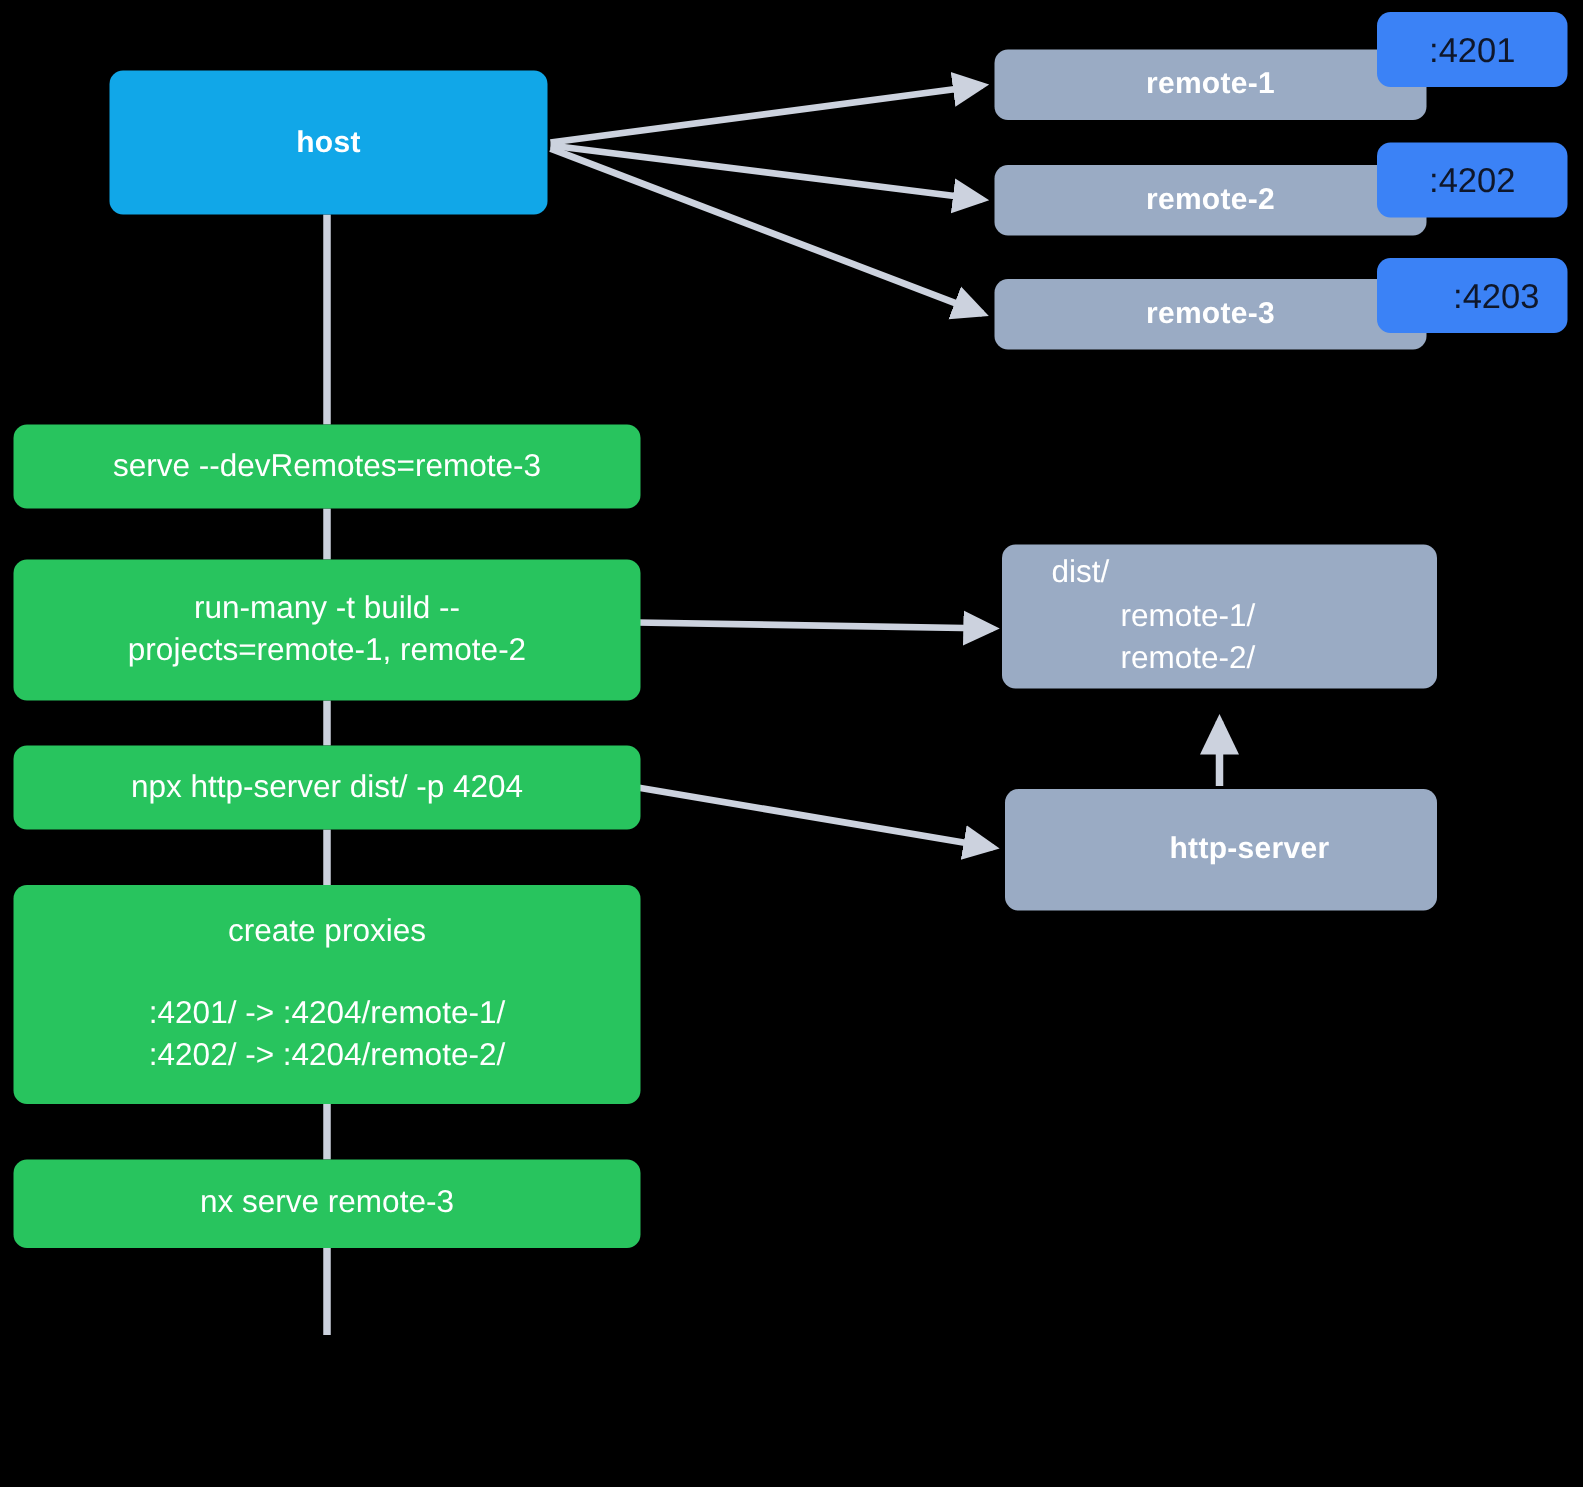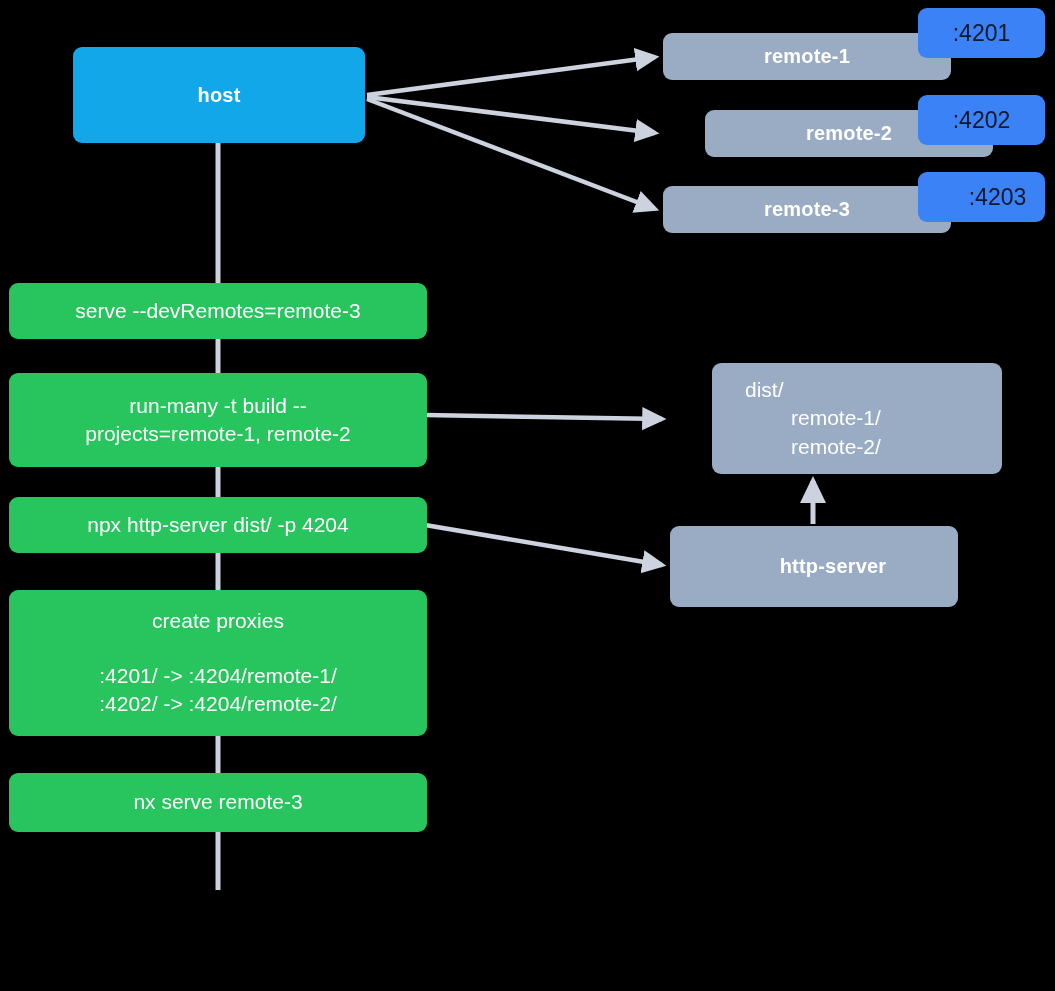--- a/index.html
+++ b/index.html
@@ -153,21 +153,21 @@
     <span>host</span>
   </div>
 
   <div class="node node-gray" style="left:663px; top:33px; width:288px; height:47px;">
     <span>remote-1</span>
   </div>
   <div class="badge" style="left:918px; top:8px; width:127px; height:50px;">
     <span>:4201</span>
   </div>
 
-  <div class="node node-gray" style="left:663px; top:110px; width:288px; height:47px;margin-left:42px;">
+  <div class="node node-gray" style="left:663px; top:110px; width:288px; height:47px;">
     <span>remote-2</span>
   </div>
   <div class="badge" style="left:918px; top:95px; width:127px; height:50px;">
     <span>:4202</span>
   </div>
 
   <div class="node node-gray" style="left:663px; top:186px; width:288px; height:47px;">
     <span>remote-3</span>
   </div>
   <div class="badge" style="left:918px; top:172px; width:127px; height:50px;padding-left:32px;">
@@ -196,21 +196,21 @@
       <span>:4201/ -&gt; :4204/remote-1/</span>
       <span>:4202/ -&gt; :4204/remote-2/</span>
     </div>
   </div>
 
   <div class="node node-cmd" style="left:9px; top:773px; width:418px; height:59px;">
     <span>nx serve remote-3</span>
   </div>
 
 
-  <div class="node node-gray-plain dist-body" style="left:668px; top:363px; width:290px; height:111px;margin-left:44px;">
+  <div class="node node-gray-plain dist-body" style="left:668px; top:363px; width:290px; height:96px;">
     <span>dist/</span>
     <span class="dist-indent">remote-1/</span>
     <span class="dist-indent">remote-2/</span>
   </div>
 
   <div class="node node-gray" style="left:670px; top:526px; width:288px; height:81px;padding-left:38px;">
     <span>http-server</span>
   </div>
 
 </div>

